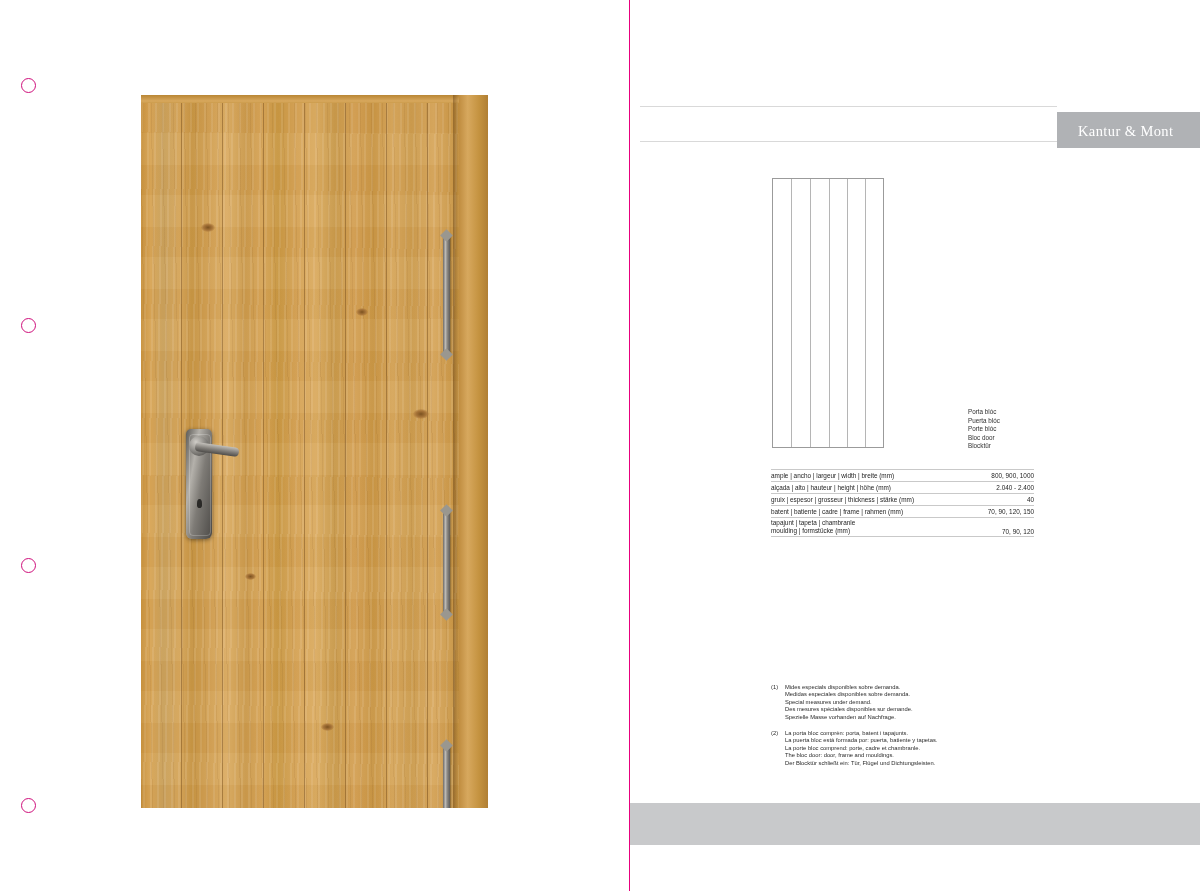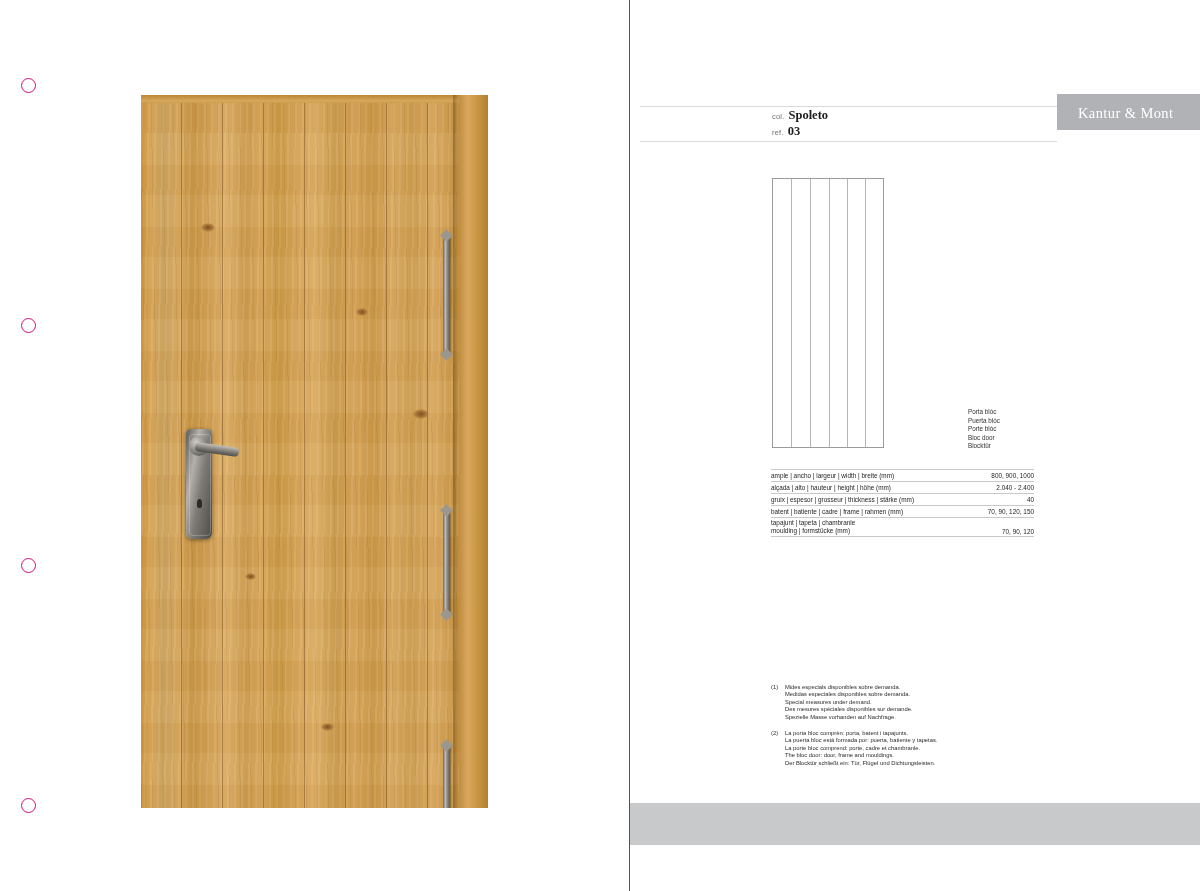--- a/index.html
+++ b/index.html
@@ -179,21 +179,21 @@
   .caption-band-right {
     position: absolute;
     left: 630px; top: 803px;
     width: 570px; height: 42px;
     background: #c8c9cb;
   }
 
   
   .brand-tab {
     position: absolute;
-    left: 1057px; top: 94px;
+    left: 1057px; top: 112px;
     width: 143px; height: 36px;
     background: #b0b2b5;
   }
   .brand-tab span {
     position: absolute;
     left: 21px; top: 11px;
     font-family: "Liberation Serif", serif;
     font-size: 14.5px;
     color: #ffffff;
     letter-spacing: .4px;
@@ -346,30 +346,20 @@
 
   <div class="caption-band-right"></div>
 
   <div class="title-rule-top"></div>
   <div class="title-rule-bottom"></div>
 
   <div class="brand-tab">
     <span>Kantur &amp; Mont</span>
   </div>
 
-  <div class="title-block">
-    <div class="title-line col">
-      <span class="lbl">col.</span>
-      <span class="val">Spoleto</span>
-    </div>
-    <div class="title-line ref">
-      <span class="lbl">ref.</span>
-      <span class="val">03</span>
-    </div>
-  </div>
 
   <div class="drawing">
     <div class="dline" style="left:18px"></div>
     <div class="dline" style="left:37px"></div>
     <div class="dline" style="left:56px"></div>
     <div class="dline" style="left:74px"></div>
     <div class="dline" style="left:92px"></div>
   </div>
 
   <div class="drawing-legend">

